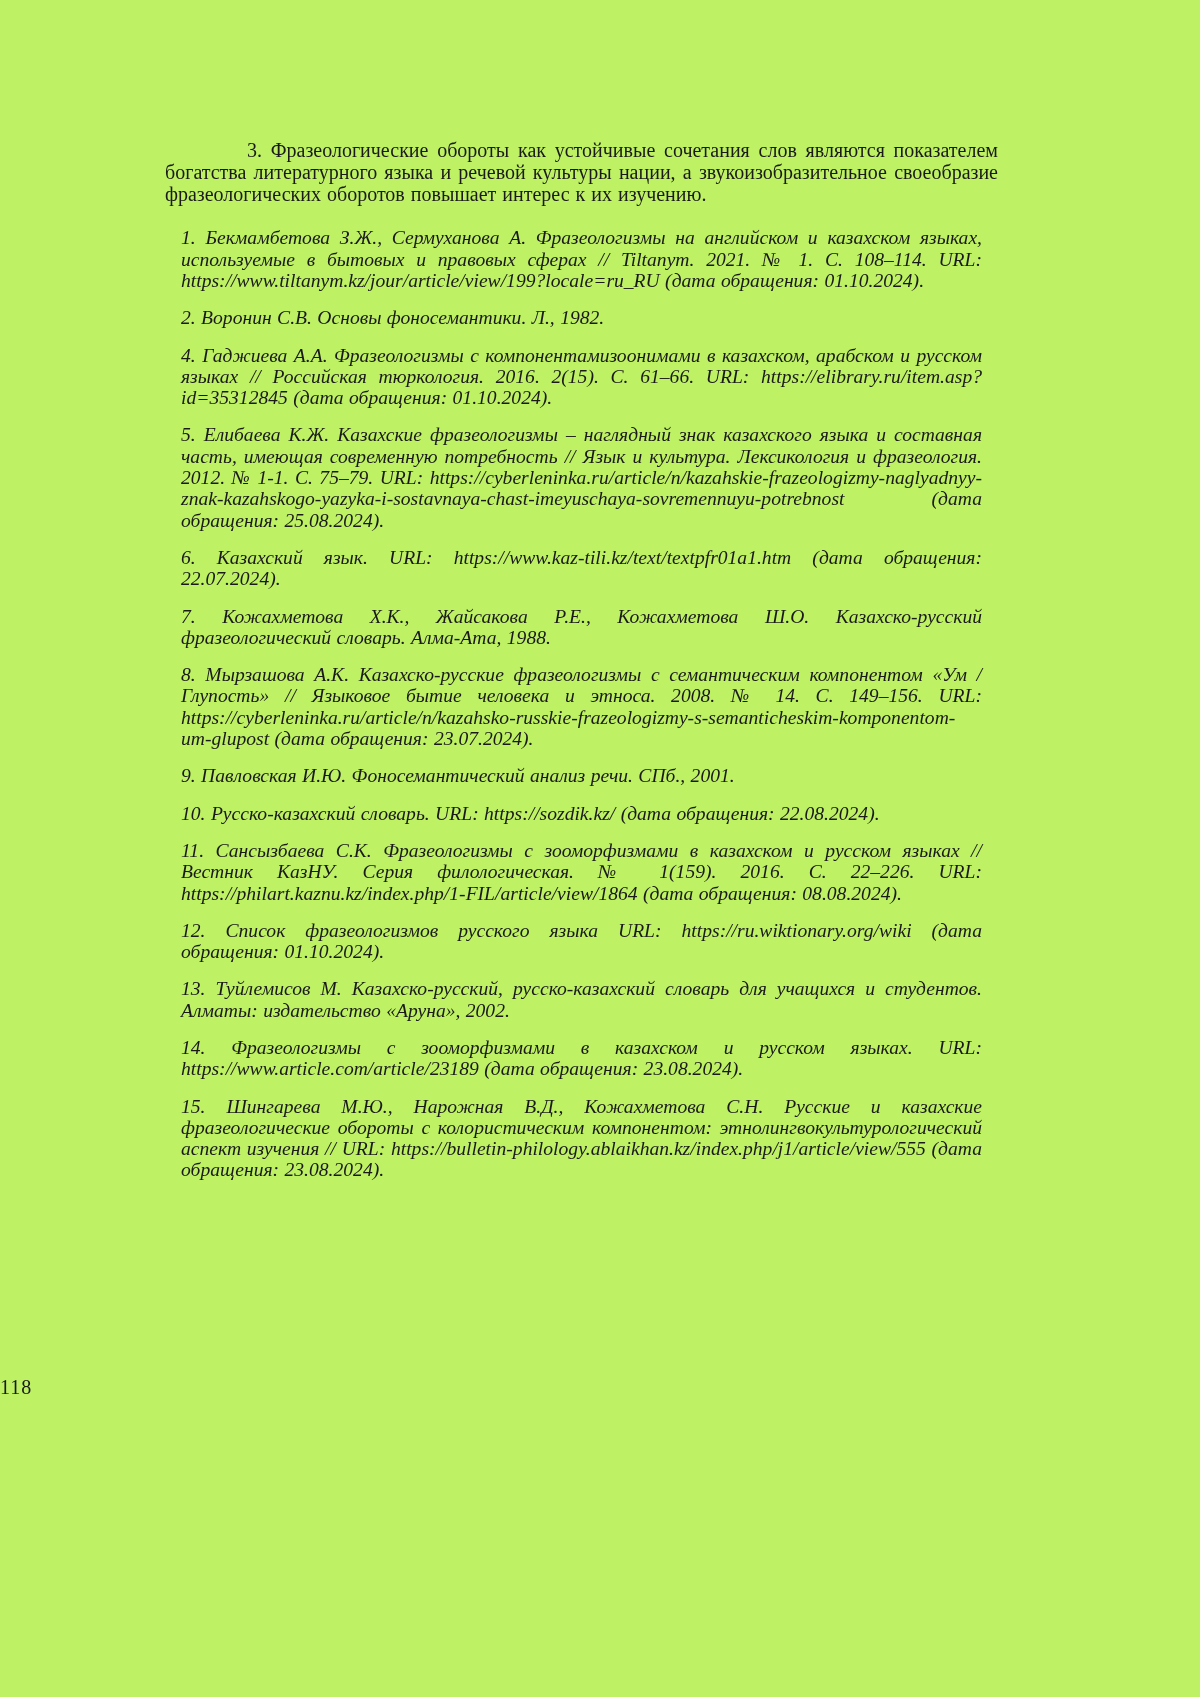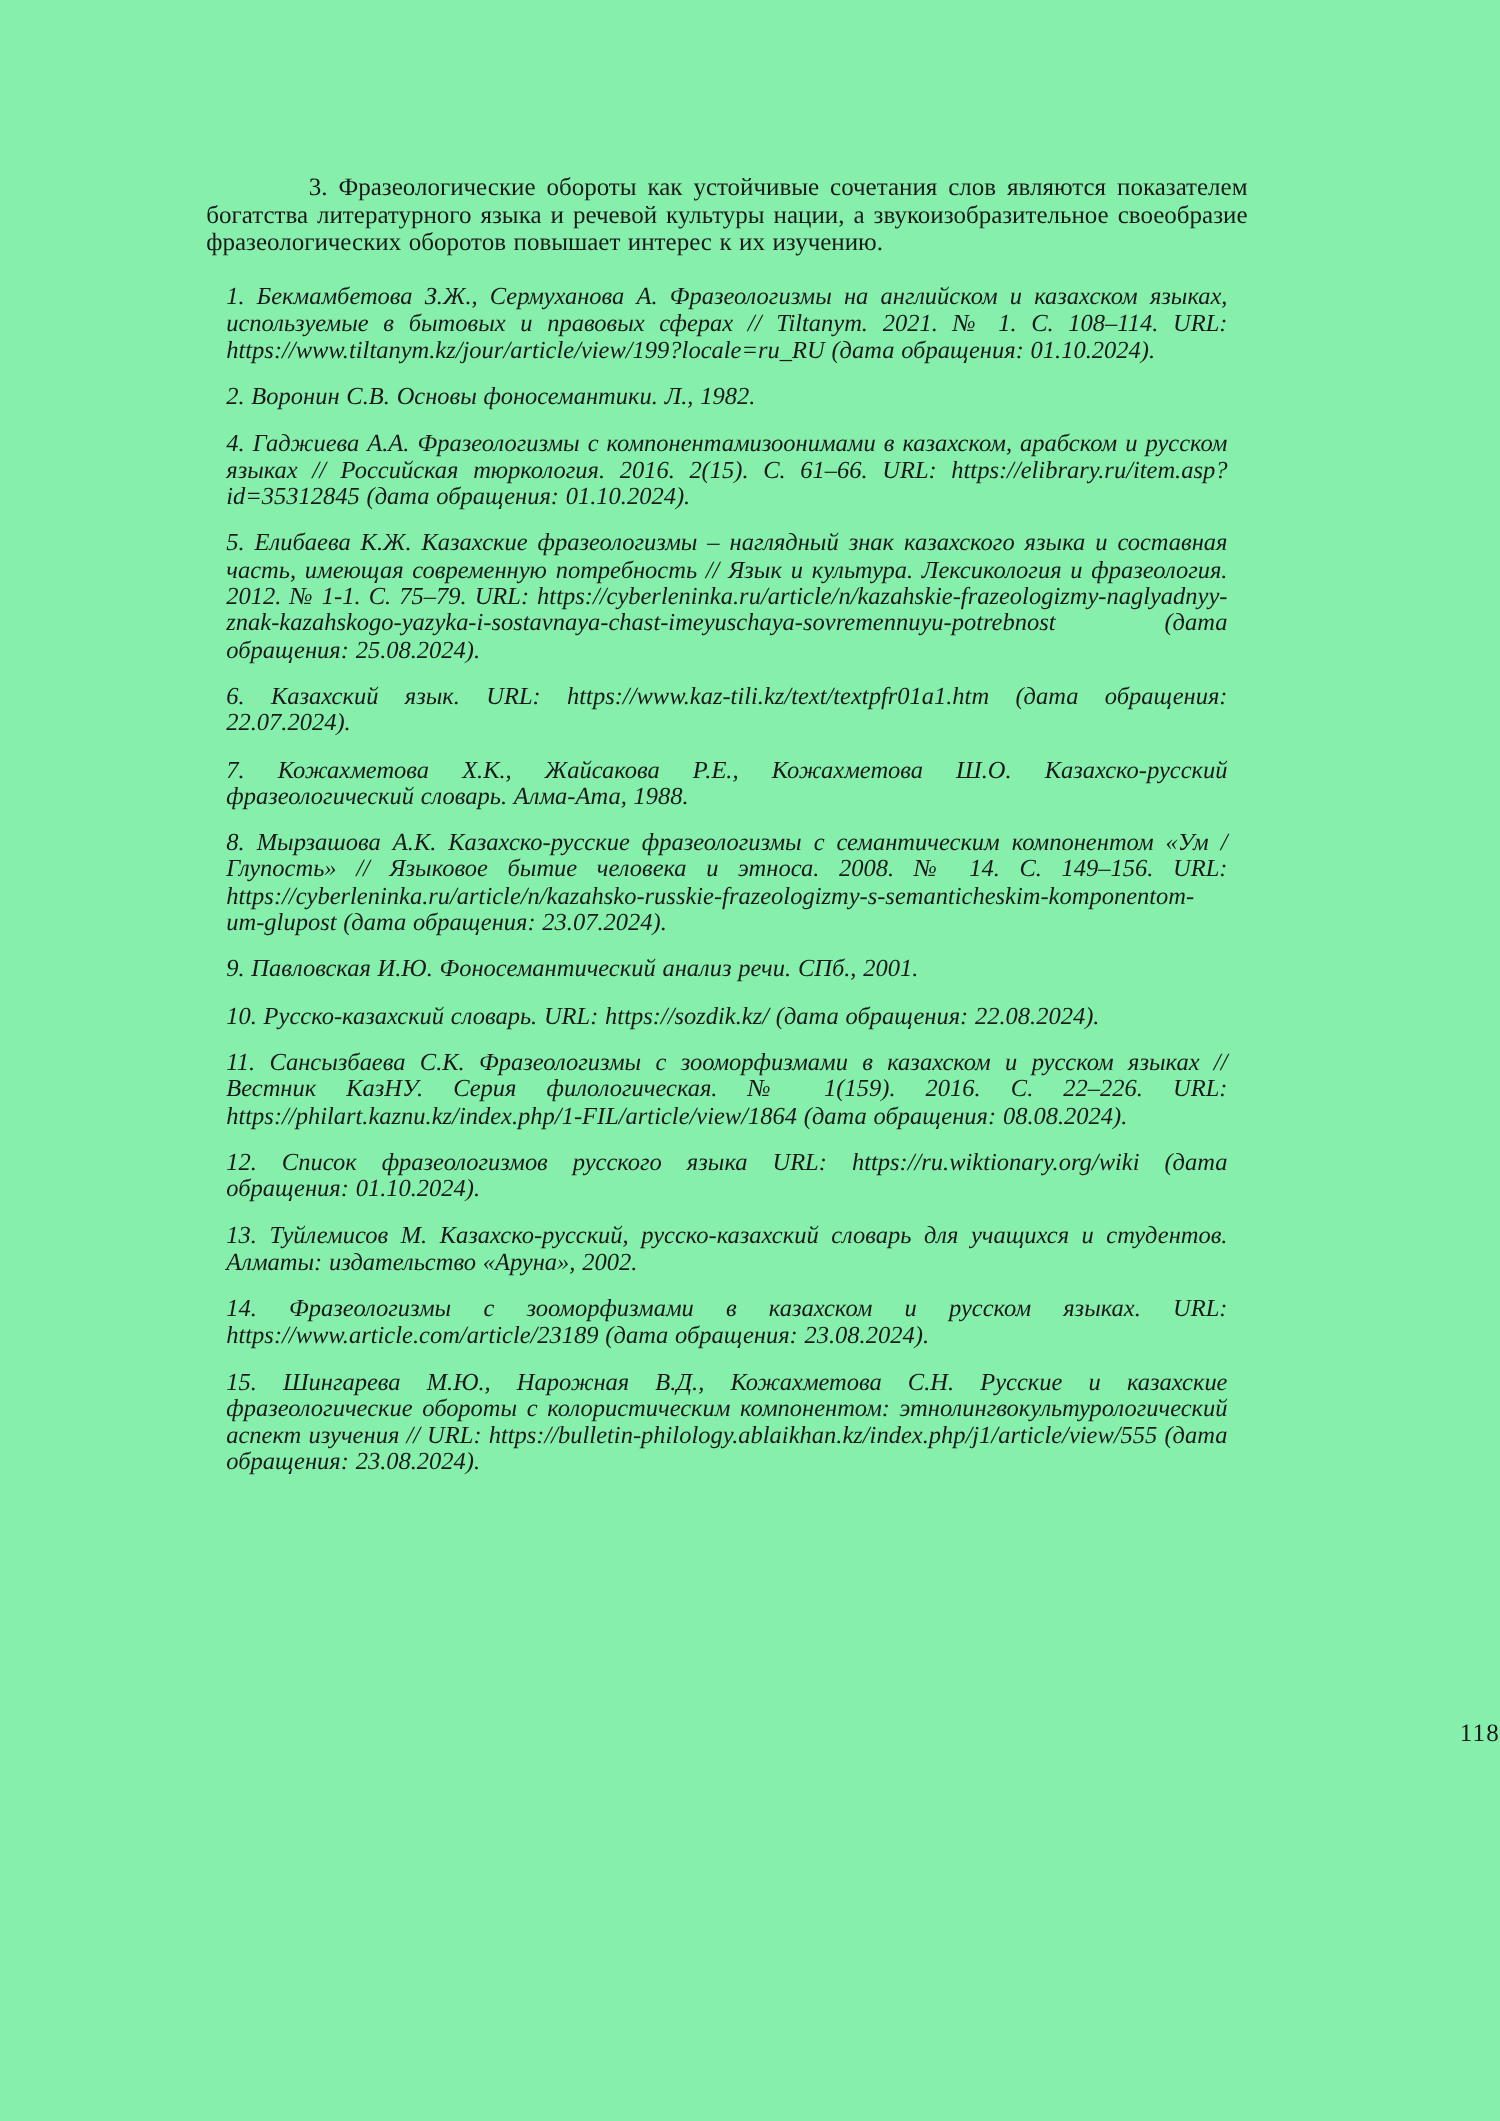--- a/index.html
+++ b/index.html
@@ -8,21 +8,21 @@
   }
   body {
     width: 1200px;
     height: 1697px;
     background: #ffffff;
   }
   .page {
     position: relative;
     width: 1200px;
     height: 1697px;
-    background: #86efac;
+    background: #bef264;
     font-family: "Liberation Serif", serif;
     color: #1a1a1a;
     overflow: hidden;
   }
   .content {
     position: absolute;
     left: 165px;
     top: 140px;
     width: 833px;
   }
@@ -41,21 +41,21 @@
     text-align: justify;
     margin: 16px;
     overflow-wrap: break-word;
     word-spacing: 0.5px;
   }
   .page-number {
     position: absolute;
     left: 0;
     top: 1376px;
     width: 100%;
-    text-align: right;
+    text-align: left;
     font-size: 20px;
     letter-spacing: 1px;
   }
 </style>
 </head>
 <body>
 
 <div class="page">
   <div class="content">
     <p class="intro">3. Фразеологические обороты как устойчивые сочетания слов являются показателем богатства литературного языка и речевой культуры нации, а звукоизобразительное своеобразие фразеологических оборотов повышает интерес к их изучению.</p>

